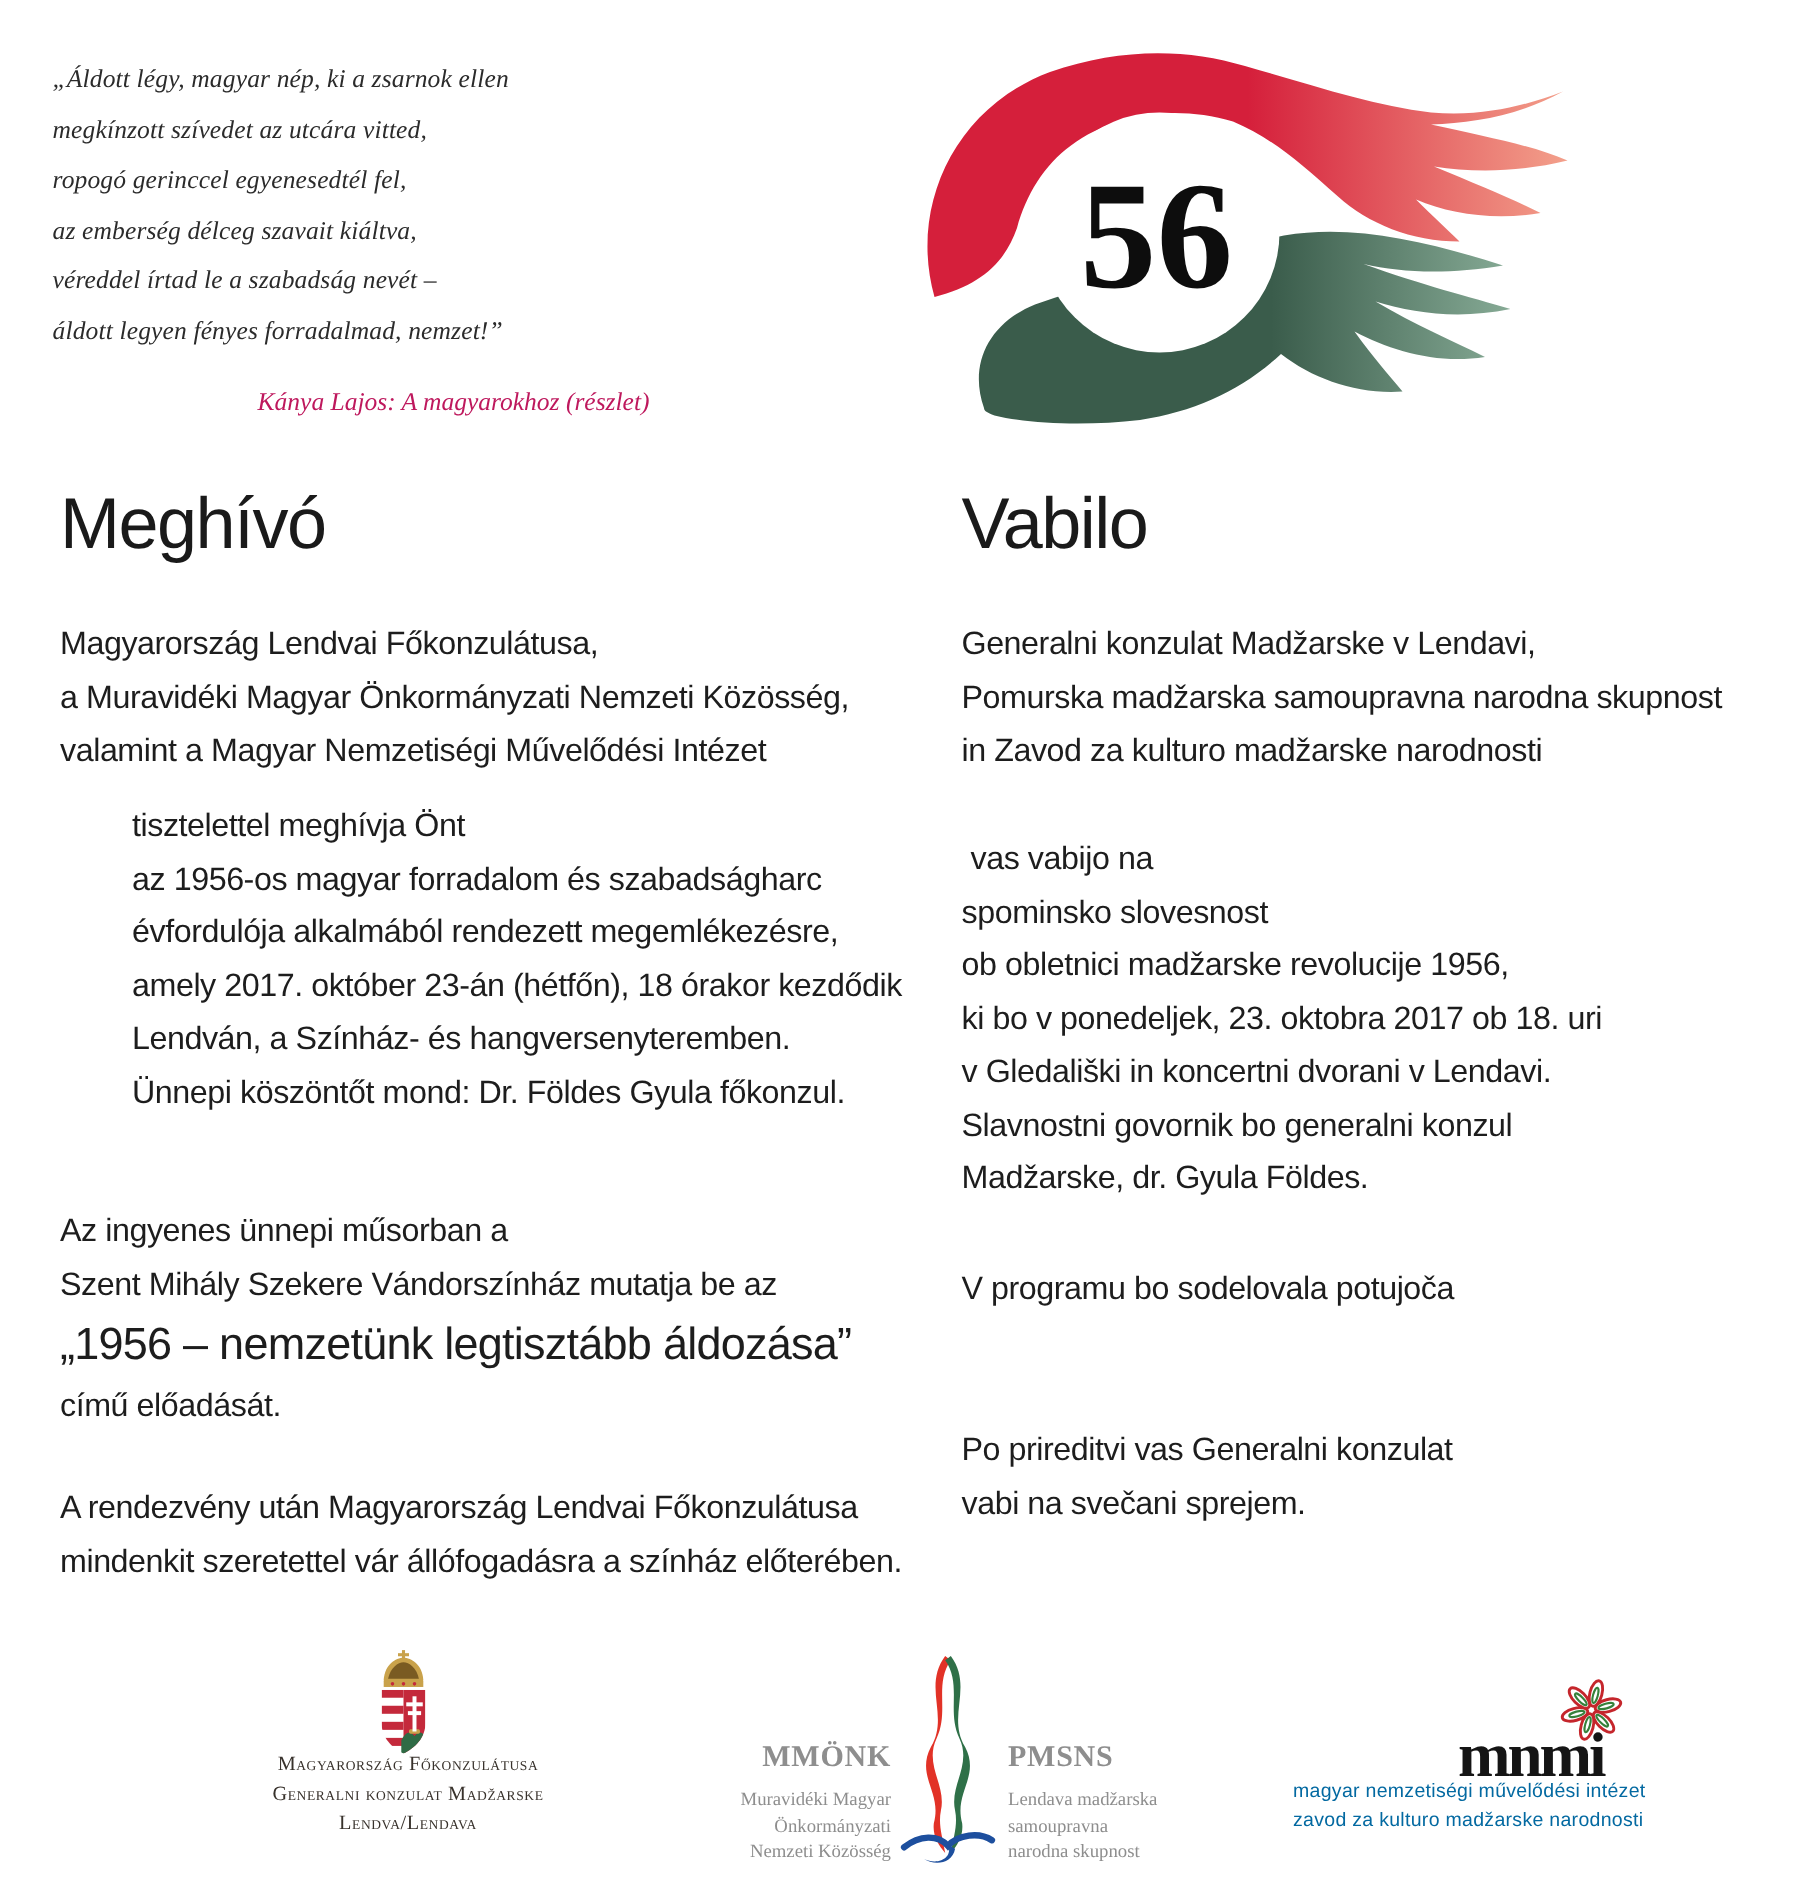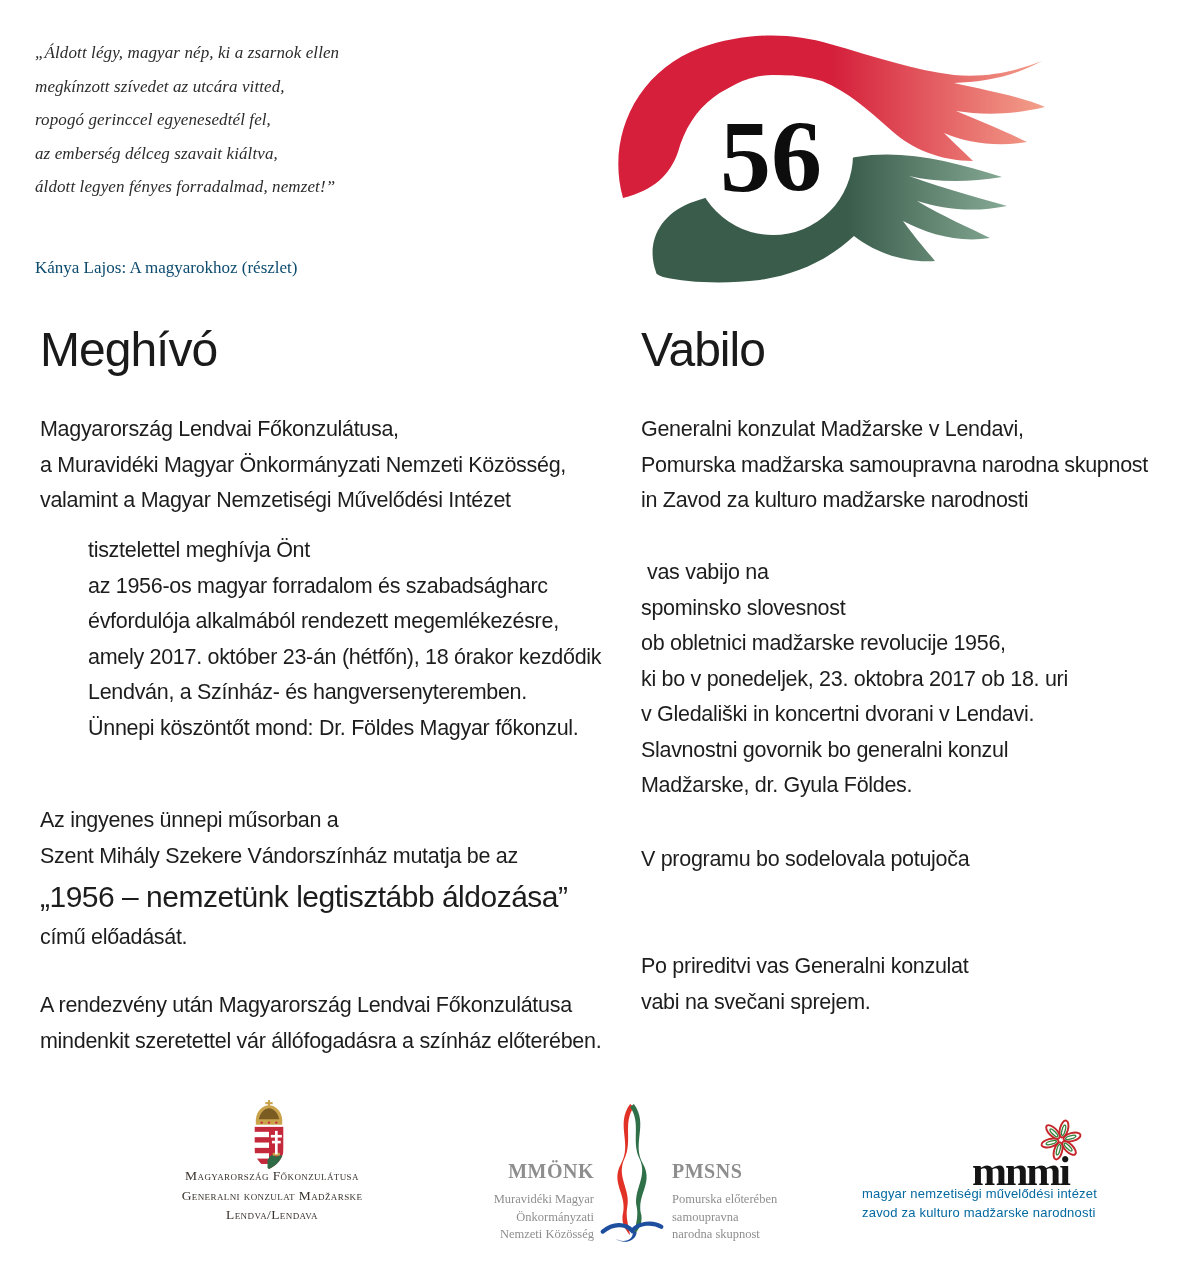--- a/index.html
+++ b/index.html
@@ -5,22 +5,22 @@
   html,body{margin:0;padding:0;}
   body{
     width:1197px;height:1263px;position:relative;background:#ffffff;
     font-family:"Liberation Sans",sans-serif;color:#1d1d1d;overflow:hidden;
   }
   .abs{position:absolute;}
 
   
   .poem{left:35px;top:36px;width:420px;font-family:"Liberation Serif",serif;
     font-style:italic;font-size:17px;line-height:33.5px;color:#2b2b2b;letter-spacing:.1px;}
-  .poem-attr{left:35px;top:258px;width:398px;
-    font-family:"Liberation Serif",serif;font-size:17px;color:#0c4a6e;}
+  .poem-attr{left:35px;top:258px;width:398px;text-align:right;
+    font-family:"Liberation Serif",serif;font-style:italic;font-size:17px;color:#be185d;}
 
   
   .logo56{left:608px;top:20px;width:440px;height:285px;}
 
   
   .col-title{font-size:48px;font-weight:300;letter-spacing:-1px;color:#1a1a1a;line-height:1.15;}
   .title-left{left:40px;top:322px;}
   .title-right{left:641px;top:322px;}
 
   
@@ -59,20 +59,21 @@
     font-size:13px;line-height:19px;letter-spacing:.2px;color:#0369a1;}
 </style>
 </head>
 <body>
 
 <div class="abs poem">
     <div class="line">„Áldott légy, magyar nép, ki a zsarnok ellen</div>
     <div class="line">megkínzott szívedet az utcára vitted,</div>
     <div class="line">ropogó gerinccel egyenesedtél fel,</div>
     <div class="line">az emberség délceg szavait kiáltva,</div>
+    <div class="line">véreddel írtad le a szabadság nevét –</div>
     <div class="line">áldott legyen fényes forradalmad, nemzet!”</div>
   </div>
 <div class="abs poem-attr">Kánya Lajos: A magyarokhoz (részlet)</div>
 
 <svg class="abs logo56" viewBox="0 0 440 285">
   <defs>
     <linearGradient id="gRed" x1="0" y1="0" x2="1" y2="0">
       <stop offset="0" style="stop-color:var(--c-red56)"></stop>
       <stop offset="0.5" style="stop-color:var(--c-red56)"></stop>
       <stop offset="1" style="stop-color:var(--c-red56_light)"></stop>
@@ -125,21 +126,21 @@
     <div class="line">Magyarország Lendvai Főkonzulátusa,</div>
     <div class="line">a Muravidéki Magyar Önkormányzati Nemzeti Közösség,</div>
     <div class="line">valamint a Magyar Nemzetiségi Művelődési Intézet</div>
   </div>
 <div class="abs para lp2">
     <div class="line">tisztelettel meghívja Önt</div>
     <div class="line">az 1956-os magyar forradalom és szabadságharc</div>
     <div class="line">évfordulója alkalmából rendezett megemlékezésre,</div>
     <div class="line">amely 2017. október 23-án (hétfőn), 18 órakor kezdődik</div>
     <div class="line">Lendván, a Színház- és hangversenyteremben.</div>
-    <div class="line">Ünnepi köszöntőt mond: Dr. Földes Magyar főkonzul.</div>
+    <div class="line">Ünnepi köszöntőt mond: Dr. Földes Gyula főkonzul.</div>
   </div>
 <div class="abs para lp3">
     <div class="line">Az ingyenes ünnepi műsorban a</div>
     <div class="line">Szent Mihály Szekere Vándorszínház mutatja be az</div>
     <div class="line large">„1956 – nemzetünk legtisztább áldozása”</div>
     <div class="line">című előadását.</div>
   </div>
 <div class="abs para lp4">
     <div class="line">A rendezvény után Magyarország Lendvai Főkonzulátusa</div>
     <div class="line">mindenkit szeretettel vár állófogadásra a színház előterében.</div>
@@ -223,21 +224,21 @@
     C47,129 43,135 38,141
     C40,129 43,121 41,111
     C37,93 53,79 44,60
     C35,41 46,22 34,5 Z"></path>
   <path fill="none" style="stroke:var(--c-wave_blue)" stroke-width="4.5" stroke-linecap="round" d="M5,137 C16,128 29,128 36,136 C43,128 58,126 67,132"></path>
   <path style="fill:var(--c-wave_blue)" d="M36,135 C40,145 28,150 19,145 C26,150 39,149 41,138 Z"></path>
 </svg>
 <div class="abs mmonk-si">
   <div class="acr">PMSNS</div>
   <div class="org-lines">
-      <div class="line">Pomurska előterében</div>
+      <div class="line">Lendava madžarska</div>
       <div class="line">samoupravna</div>
       <div class="line">narodna skupnost</div>
     </div>
 </div>
 
 <div class="abs mnmi-wordmark">mnmi</div>
 <svg class="abs flower-svg" viewBox="0 0 48 48">
   <g transform="rotate(15 24 24)">
     <g transform="rotate(0 24 24)">
       <ellipse cx="24" cy="11" rx="4.6" ry="10" fill="#ffffff" style="stroke:var(--c-flower_red)" stroke-width="2.2"></ellipse>

